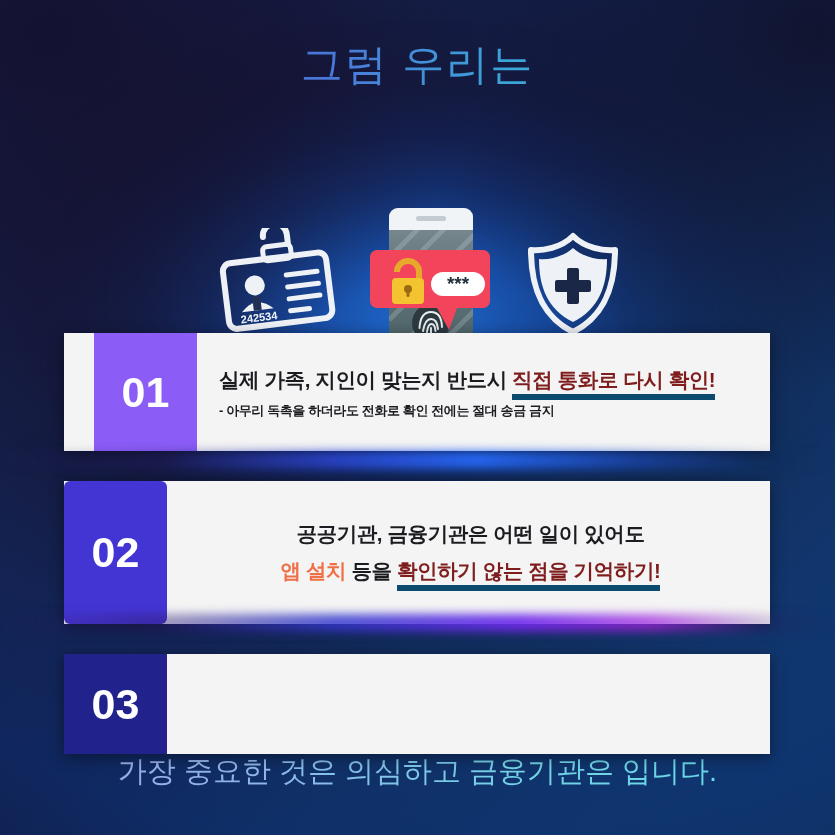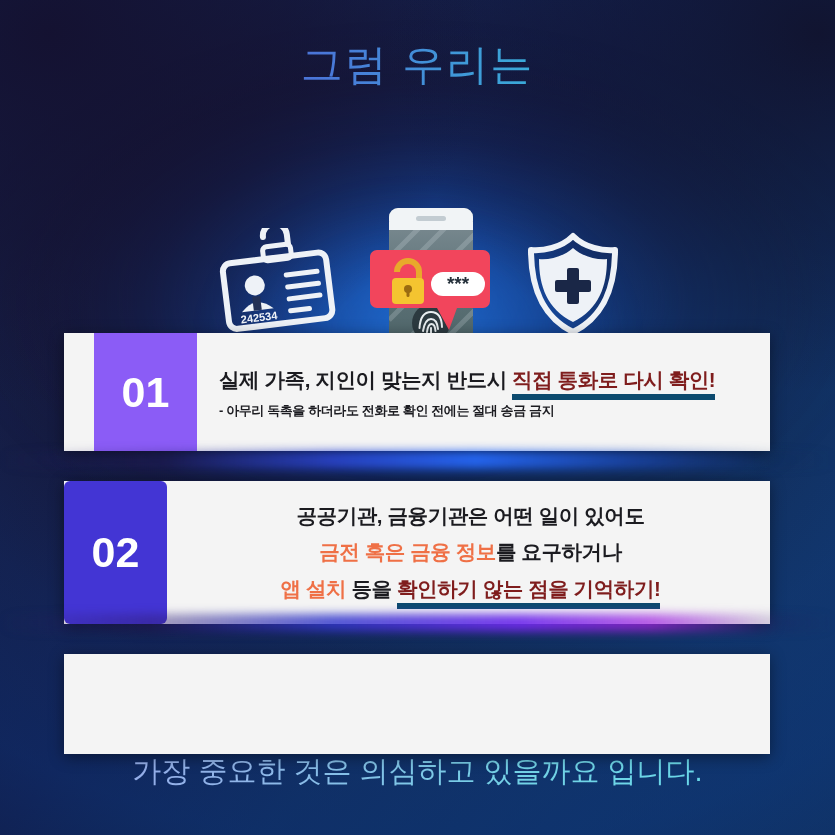--- a/index.html
+++ b/index.html
@@ -308,30 +308,28 @@
       </div>
     </div>
 
     <div class="card" style="height:143px;">
       <div class="card-num" style="background:#4335d4;border-radius:6px;">02</div>
       <div class="card-body">
         <div class="card-line c2">
           <span>공공기관, 금융기관은 어떤 일이 있어도</span>
         </div>
         <div class="card-line c2">
-          <span class="hi-orange">금전 혹은 금융 정보</span><span>를 요구하거나</span>
-        </div>
-        <div class="card-line c2">
           <span class="hi-orange">앱 설치</span><span> 등을 </span><span class="hi-red">확인하기 않는 점을 기억하기!</span>
         </div>
       </div>
     </div>
 
     <div class="card" style="height:100px;">
+      <div class="card-num" style="background:#21228c;">03</div>
     </div>
 
   </div>
 
   <div id="footer">
-    <div id="footer-text">가장 중요한 것은 의심하고 있을까요 입니다.</div>
+    <div id="footer-text">가장 중요한 것은 의심하고 금융기관은 입니다.</div>
   </div>
 
 </div>
 
 </body></html>

